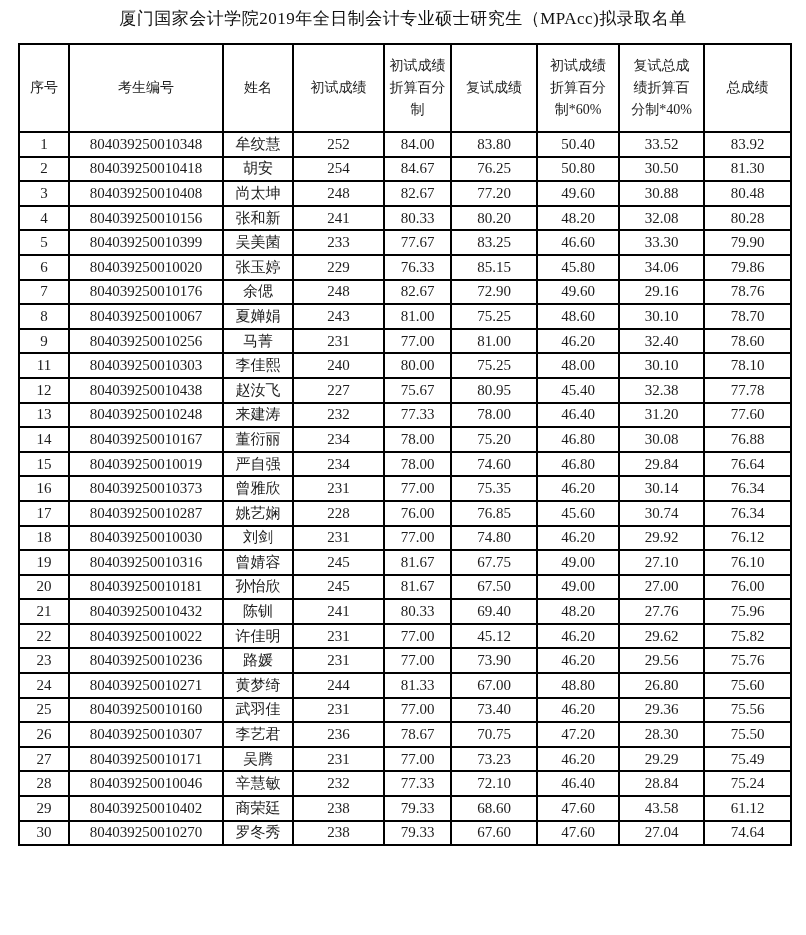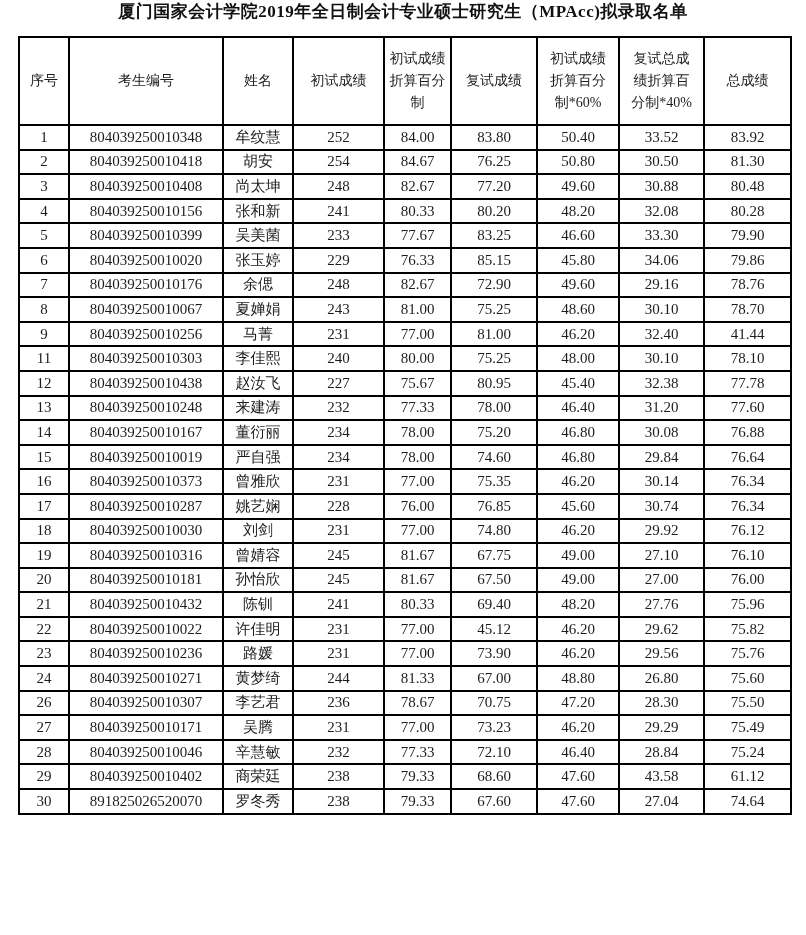--- a/index.html
+++ b/index.html
@@ -6,22 +6,23 @@
     margin: 0;
     padding: 0;
     background: #ffffff;
     width: 806px;
     height: 935px;
     font-family: "Liberation Serif", "DejaVu Serif", serif;
     color: #1c1c1c;
   }
   .doc-title {
     text-align: center;
-    font-weight: bold;
+    font-weight: normal;
     font-size: 17px;
+    padding-top: 7px;
     letter-spacing: 0.5px;
     color: #111;
   }
   table.score-table {
     border-collapse: collapse;
     table-layout: fixed;
     width: 772px;
     margin: 13px 0 0 18px;
     background: #fff;
   }
@@ -173,21 +174,21 @@
       </tr>
       <tr>
         <td>9</td>
         <td>804039250010256</td>
         <td>马菁</td>
         <td>231</td>
         <td>77.00</td>
         <td>81.00</td>
         <td>46.20</td>
         <td>32.40</td>
-        <td>41.44</td>
+        <td>78.60</td>
       </tr>
       <tr>
         <td>11</td>
         <td>804039250010303</td>
         <td>李佳熙</td>
         <td>240</td>
         <td>80.00</td>
         <td>75.25</td>
         <td>48.00</td>
         <td>30.10</td>
@@ -330,20 +331,31 @@
         <td>804039250010271</td>
         <td>黄梦绮</td>
         <td>244</td>
         <td>81.33</td>
         <td>67.00</td>
         <td>48.80</td>
         <td>26.80</td>
         <td>75.60</td>
       </tr>
       <tr>
+        <td>25</td>
+        <td>804039250010160</td>
+        <td>武羽佳</td>
+        <td>231</td>
+        <td>77.00</td>
+        <td>73.40</td>
+        <td>46.20</td>
+        <td>29.36</td>
+        <td>75.56</td>
+      </tr>
+      <tr>
         <td>26</td>
         <td>804039250010307</td>
         <td>李艺君</td>
         <td>236</td>
         <td>78.67</td>
         <td>70.75</td>
         <td>47.20</td>
         <td>28.30</td>
         <td>75.50</td>
       </tr>
@@ -375,21 +387,21 @@
         <td>商荣廷</td>
         <td>238</td>
         <td>79.33</td>
         <td>68.60</td>
         <td>47.60</td>
         <td>43.58</td>
         <td>61.12</td>
       </tr>
       <tr>
         <td>30</td>
-        <td>891825026520070</td>
+        <td>804039250010270</td>
         <td>罗冬秀</td>
         <td>238</td>
         <td>79.33</td>
         <td>67.60</td>
         <td>47.60</td>
         <td>27.04</td>
         <td>74.64</td>
       </tr>
     </tbody>
 </table>

